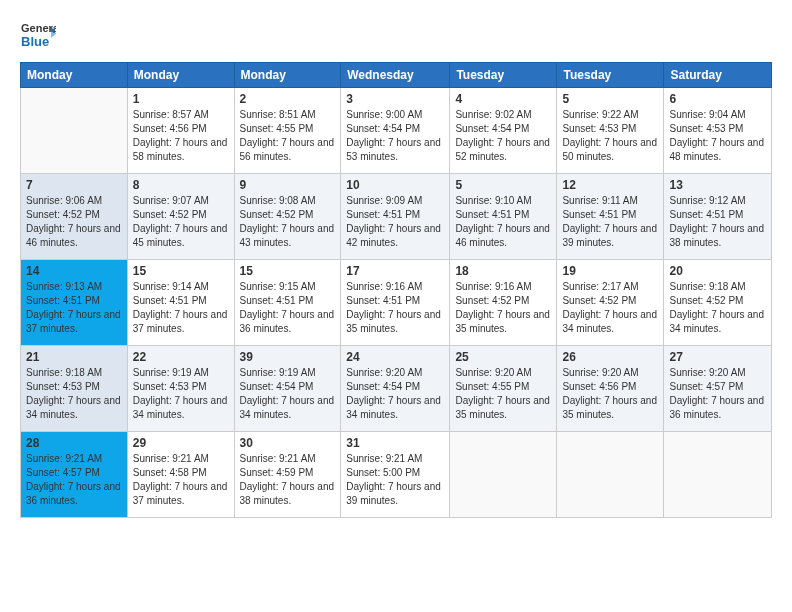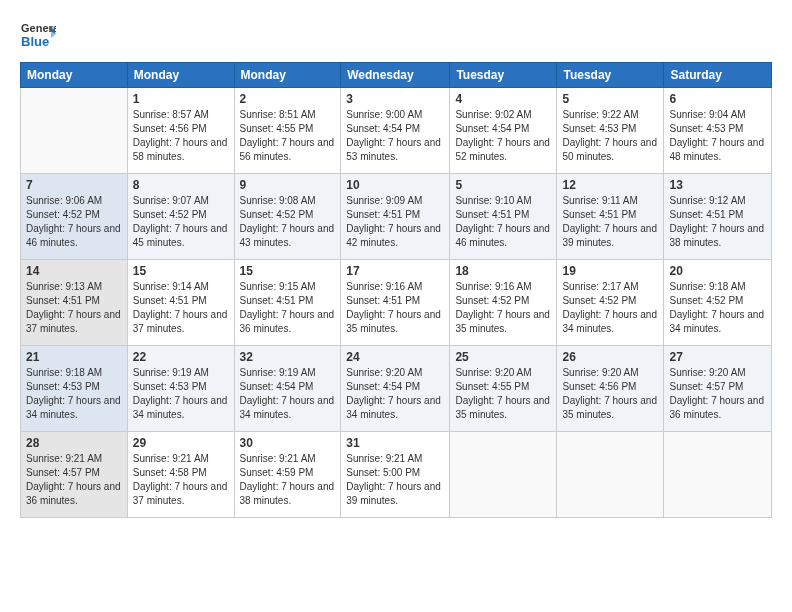--- a/index.html
+++ b/index.html
@@ -58,21 +58,21 @@
       border: 1px solid #ccc;
       padding: 4px 5px;
       width: 113px;
       height: 86px;
       background: #fff;
     }
     .calendar-table tbody tr:nth-child(even) td {
       background: #f0f4f8;
     }
     .calendar-table tbody tr td:nth-child(1) {
-      background: #e5e5e5;
+      background: #0ea5e9;
     }
     .calendar-table tbody tr:nth-child(even) td:nth-child(1) {
       background: #dde6f0;
     }
     .day-number {
       font-weight: bold;
       font-size: 12px;
       color: #333;
       display: block;
       margin-bottom: 2px;
@@ -297,21 +297,21 @@
           </td>
           <td>
             <span class="day-number">22</span>
           <div class="day-info">
             <span>Sunrise: 9:19 AM</span><br>
             <span>Sunset: 4:53 PM</span><br>
             <span>Daylight: 7 hours and 34 minutes.</span>
           </div>
           </td>
           <td>
-            <span class="day-number">32</span>
+            <span class="day-number">39</span>
           <div class="day-info">
             <span>Sunrise: 9:19 AM</span><br>
             <span>Sunset: 4:54 PM</span><br>
             <span>Daylight: 7 hours and 34 minutes.</span>
           </div>
           </td>
           <td>
             <span class="day-number">24</span>
           <div class="day-info">
             <span>Sunrise: 9:20 AM</span><br>

